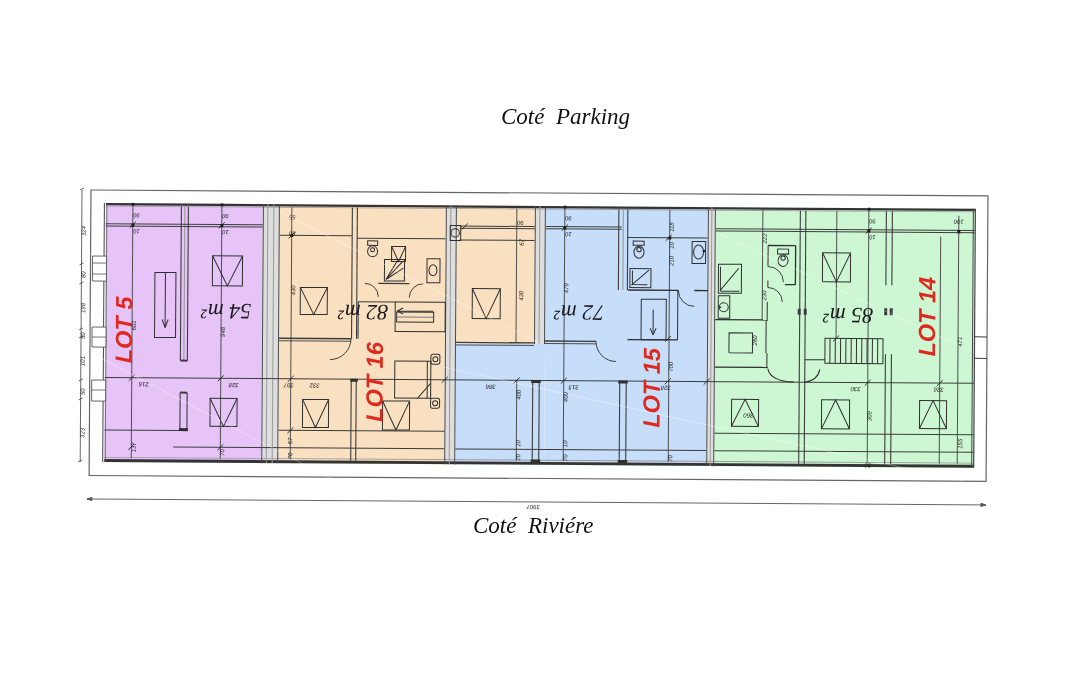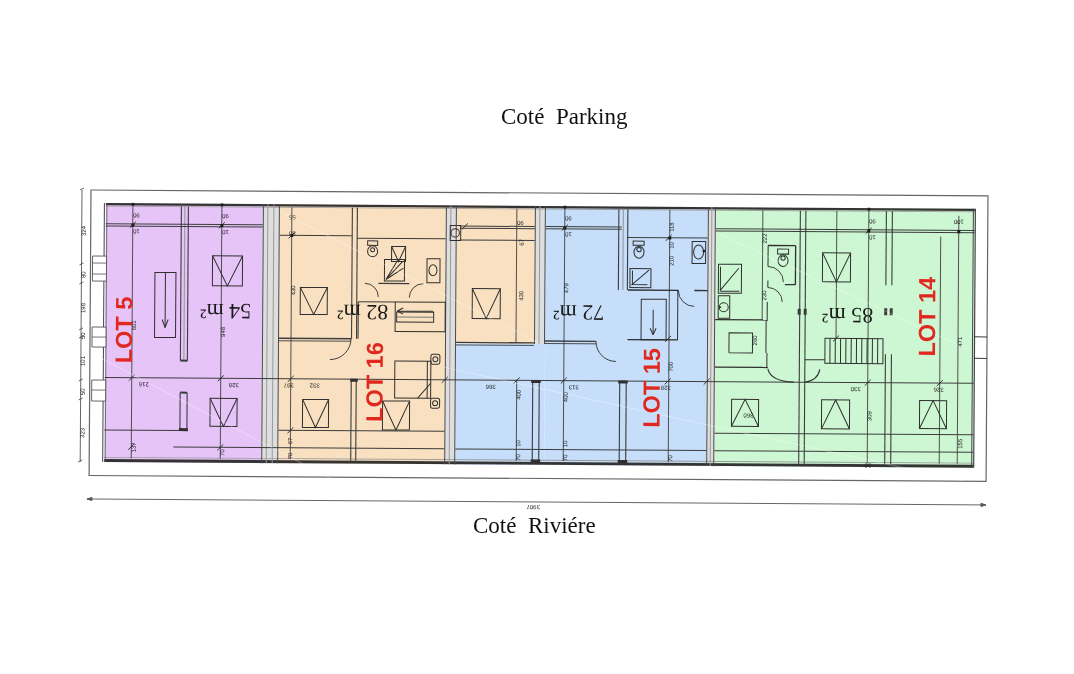--- a/index.html
+++ b/index.html
@@ -1,16 +1,16 @@
 <!DOCTYPE html>
 <html><head>
 <meta charset="utf-8">
 <style>
 html,body{margin:0;padding:0;background:#ffffff;}
-#page{position:relative;width:990px;height:674px;background:#b91c1c;overflow:hidden;}
+#page{position:relative;width:990px;height:674px;background:#b91c1c;overflow:hidden;font-style:italic;}
 svg text{font-family:"Liberation Sans",sans-serif;}
 .ser{font-family:"Liberation Serif",serif;}
 </style>
 </head>
 <body>
 <div id="page">
 <svg width="1074" height="674" viewBox="0 0 1074 674">
 <rect x="0" y="0" width="1074" height="674" fill="#ffffff"></rect>
 
 <text class="ser" x="501" y="123.5" font-size="23" fill="#111" xml:space="preserve">Coté  Parking</text>

